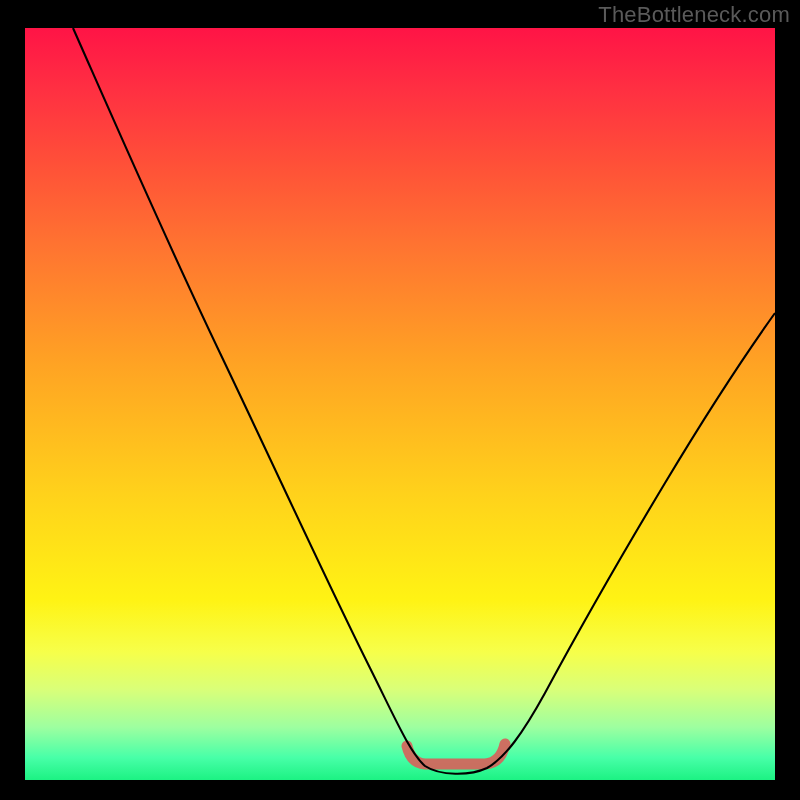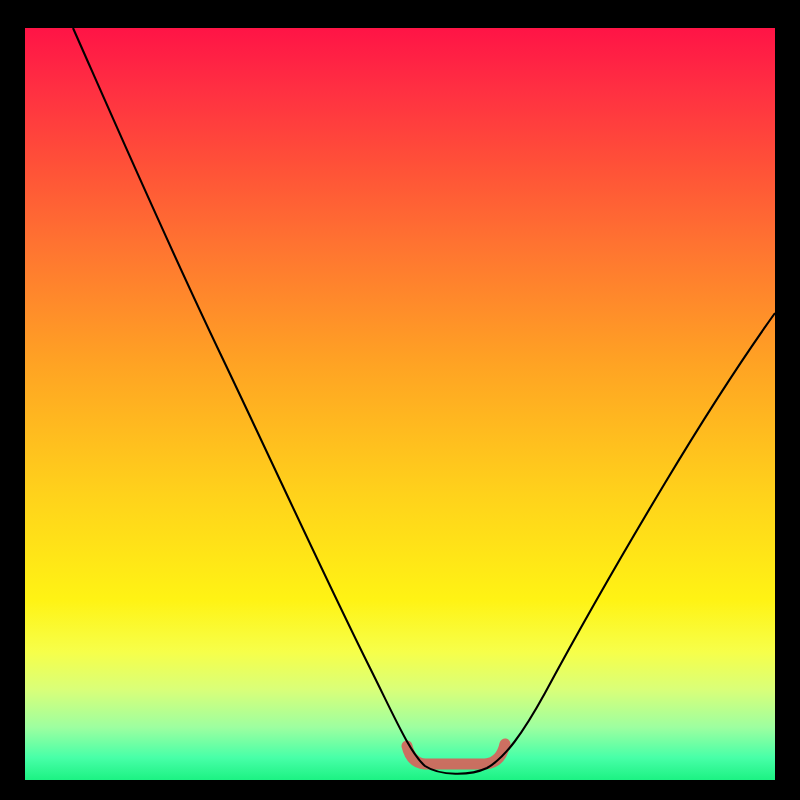--- a/index.html
+++ b/index.html
@@ -72,20 +72,21 @@
     stroke: #000000;
     fill: none;
     stroke-width: 2.1;
   }
 </style>
 </head>
 <body>
 
 <div class="frame">
 
+  <div class="watermark">TheBottleneck.com</div>
 
   <div class="plot">
     <svg class="curve" viewBox="0 0 750 752" preserveAspectRatio="none">
 
       <path class="valley-marker" d="M 382 718
                Q 386 735 400 736
                L 460 736
                Q 476 735 480 716"></path>
 
       <path class="main-curve" d="M 48 0

